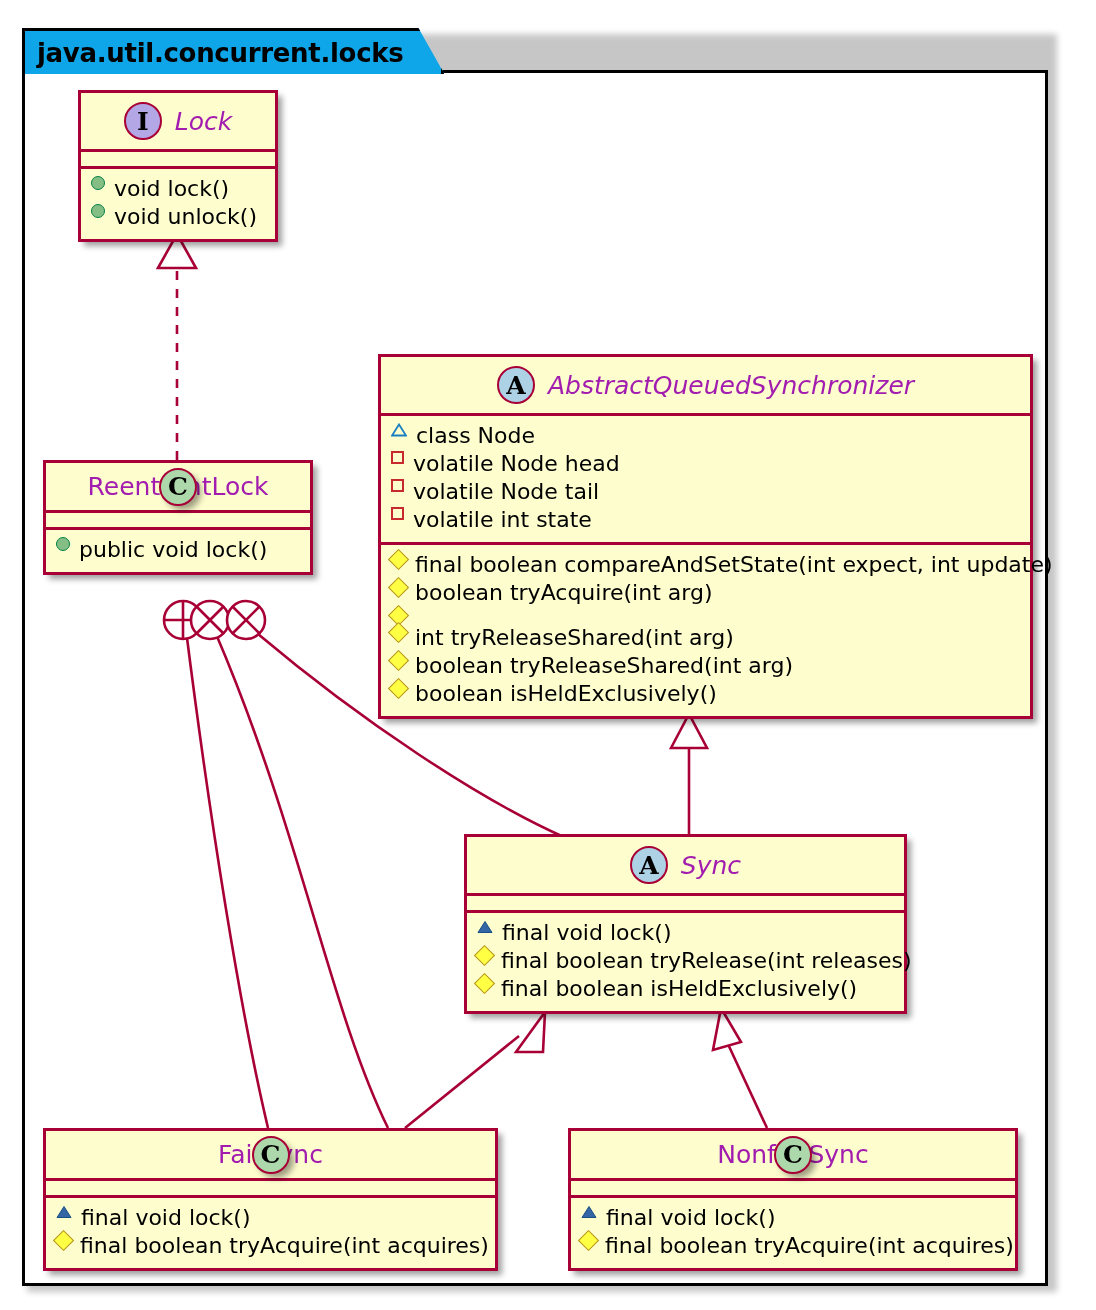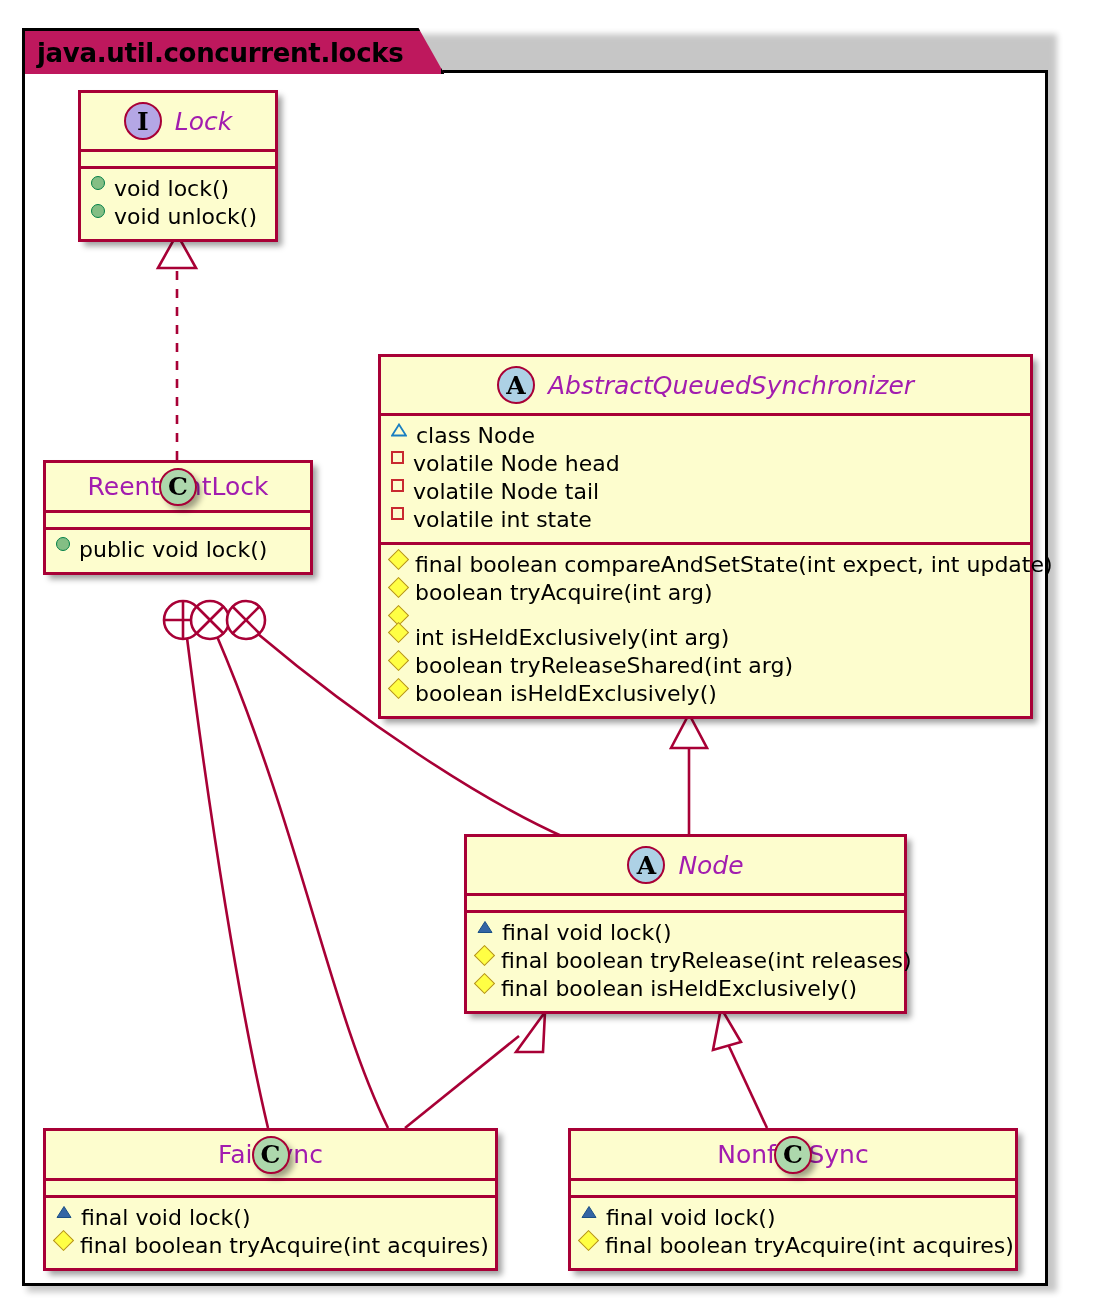--- a/index.html
+++ b/index.html
@@ -14,21 +14,21 @@
   .pkg-shadow{
     position:absolute;left:27px;top:34px;width:1030px;height:1258px;
     background:#000;opacity:.22;filter:blur(3px);
   }
   .pkg-body{
     position:absolute;left:22px;top:70px;width:1026px;height:1216px;
     background:#ffffff;border:3px solid #000000;box-sizing:border-box;
   }
   .pkg-tab{
     position:absolute;left:22px;top:28px;height:46px;
-    background:#be185d;border:3px solid #000000;border-bottom:none;
+    background:#0ea5e9;border:3px solid #000000;border-bottom:none;
     box-sizing:border-box;
     padding:0 38px 0 12px;
     display:flex;align-items:center;
     clip-path:polygon(0 0, calc(100% - 26px) 0, 100% 100%, 0 100%);
   }
   .pkg-tab-label{
     font-size:26px;font-weight:bold;color:#000;letter-spacing:-.3px;
     white-space:nowrap;
   }
 
@@ -226,37 +226,37 @@
       </div>
       <div class="member">
         <span class="glyph g-prot-diamond"></span>
         <span>boolean tryAcquire(int arg)</span>
       </div>
       <div class="member">
         <span class="glyph g-prot-diamond"></span>
       </div>
       <div class="member">
         <span class="glyph g-prot-diamond"></span>
-        <span>int isHeldExclusively(int arg)</span>
+        <span>int tryReleaseShared(int arg)</span>
       </div>
       <div class="member">
         <span class="glyph g-prot-diamond"></span>
         <span>boolean tryReleaseShared(int arg)</span>
       </div>
       <div class="member">
         <span class="glyph g-prot-diamond"></span>
         <span>boolean isHeldExclusively()</span>
       </div>
     </div>
   </div>
 
   <div class="cls" id="box-sync" style="left:464px;top:834px;width:443px;">
     <div class="cls-header">
       <span class="stereo abs">A</span>
-      <span class="cls-name italic">Node</span>
+      <span class="cls-name italic">Sync</span>
     </div>
     <div class="divider"></div>
     <div class="empty-strip"></div>
     <div class="divider"></div>
     <div class="members">
       <div class="member">
         <span class="glyph g-prot-tri-solid">
           <svg width="16" height="14" viewBox="0 0 16 14">
               <path d="M8,1.5 L15,12.5 L1,12.5 z" fill="#3465A4" stroke="#1A4F86" stroke-width="1"></path>
             </svg>

